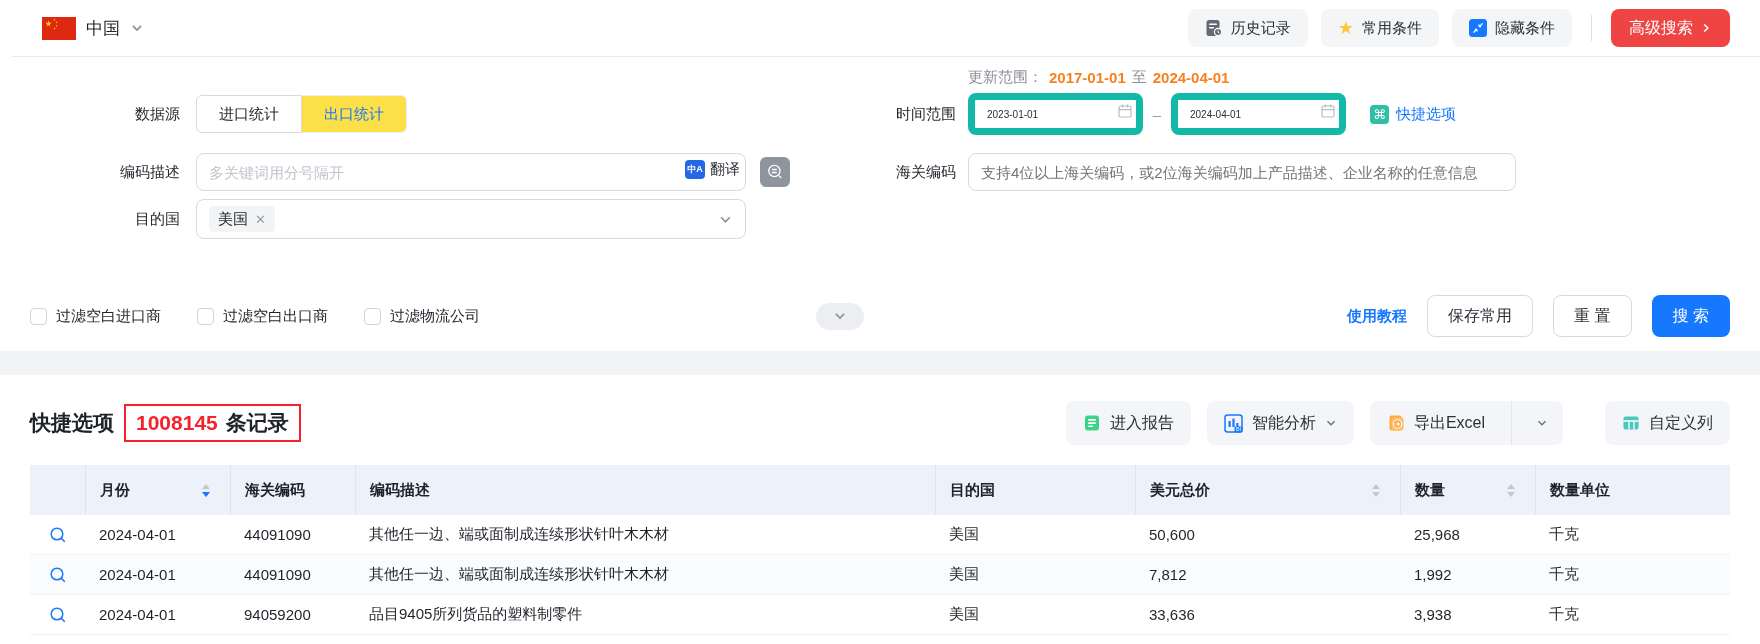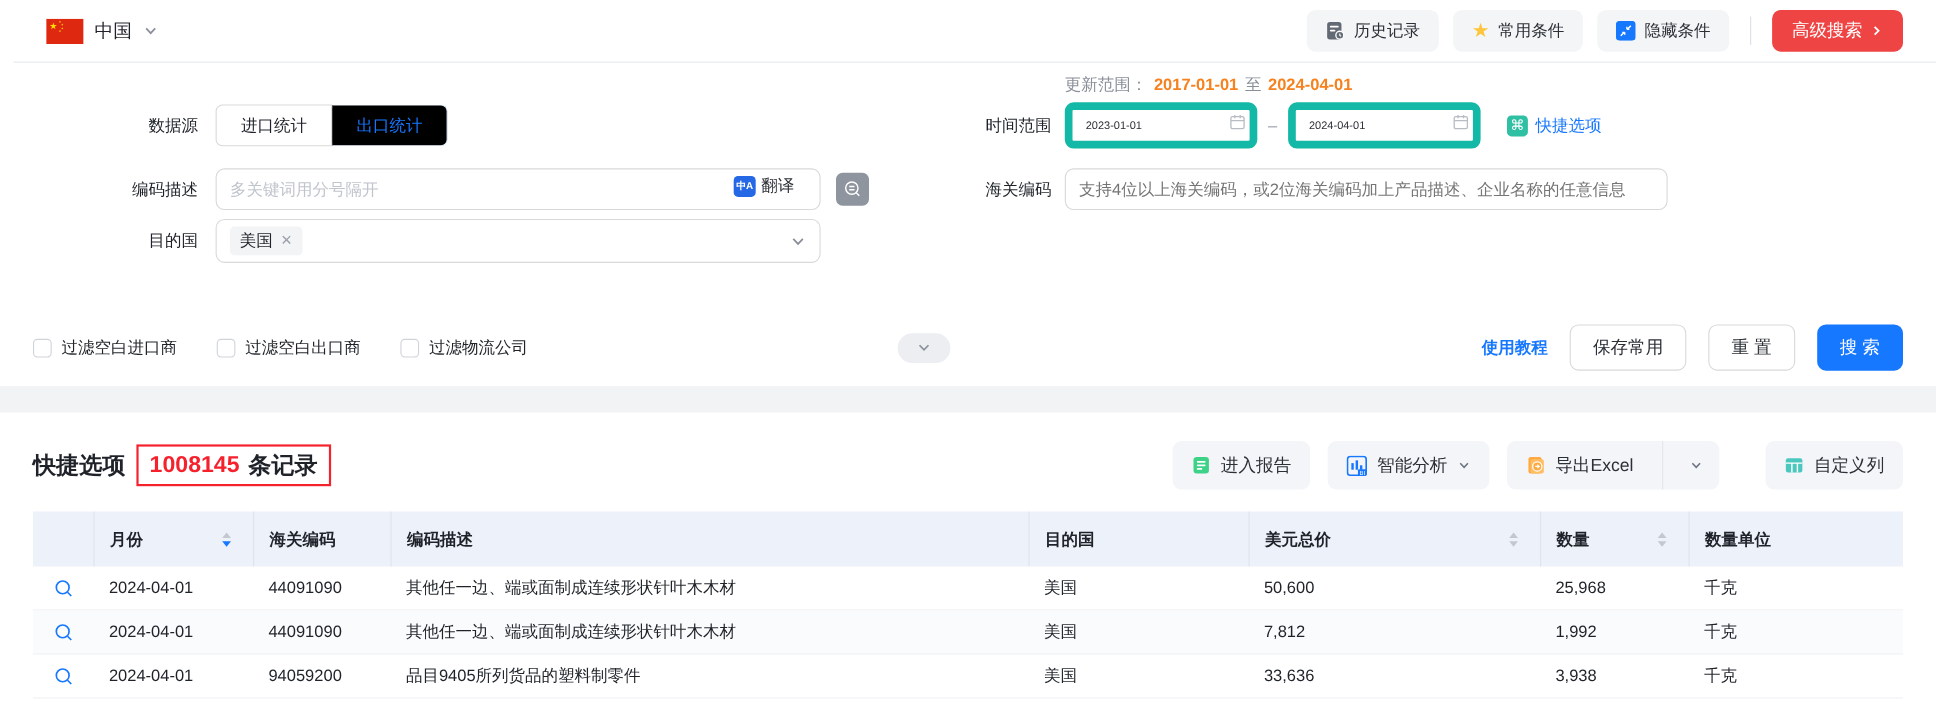--- a/index.html
+++ b/index.html
@@ -31,37 +31,37 @@
 
   .update-range { margin-left:88px; font-size:15px; color:#8a8f99; height:24px;
     display:flex; align-items:center; gap:6px; }
   .update-range b { color:#f6821f; font-weight:700; }
 
   .tabs { display:flex; }
   .tab { height:38px; padding:0 22px; display:flex; align-items:center; font-size:15px;
     background:#fff; border:1px solid #d9d9d9; cursor:pointer; }
   .tab:first-child { border-radius:6px 0 0 6px; }
   .tab:last-child { border-radius:0 6px 6px 0; border-left:none; }
-  .tab.active { background:#000000; color:#1677ff; border-color:#e4f1fe; }
+  .tab.active { background:#fde047; color:#1677ff; border-color:#e4f1fe; }
 
   .dateinput { position:relative; width:175px; }
   .dateinput input { width:100%; height:42px; border:7px solid #14b8a6; border-radius:8px;
     padding:0 34px 0 12px; font-size:10px; color:#2b2f36; font-family:inherit; outline:none; }
   .dateinput .cal { position:absolute; right:10px; top:10px; color:#b8bcc4; }
   .dash { width:28px; text-align:center; color:#9aa0a8; font-size:15px; }
   .quick { display:flex; align-items:center; gap:7px; margin-left:24px; cursor:pointer;
     color:#1677ff; font-size:15px; }
   .cmd-icon { width:19px; height:19px; border-radius:4px; background:#2fbfa3; color:#fff;
     display:inline-flex; align-items:center; justify-content:center; font-size:13px; }
 
   .txtwrap { position:relative; width:550px; }
   .txtwrap input { width:100%; height:38px; border:1px solid #d9d9d9; border-radius:8px;
     padding:0 86px 0 12px; font-size:15px; font-family:inherit; outline:none; color:#2b2f36; }
   .txtwrap input::placeholder, .dest::placeholder { color:#c0c4cc; }
-  .translate { position:absolute; right:24px; top:7px; display:flex; align-items:center;
+  .translate { position:absolute; right:6px; top:7px; display:flex; align-items:center;
     gap:5px; background:none; border:none; cursor:pointer; font-size:15px; color:#2b2f36;
     font-family:inherit; }
   .trans-icon { width:20px; height:19px; border-radius:4px; background:#2468e5; color:#fff;
     display:inline-flex; align-items:center; justify-content:center; font-size:9px; font-weight:700; }
   .mode-btn { width:30px; height:30px; margin-left:14px; border:none; border-radius:6px;
     background:#8f959e; display:inline-flex; align-items:center; justify-content:center; cursor:pointer; }
 
   .hswrap { position:relative; flex:none; width:548px; }
   .hswrap input { width:100%; height:38px; border:1px solid #d9d9d9; border-radius:8px;
     padding:0 12px; font-size:15px; font-family:inherit; outline:none; color:#2b2f36; }

